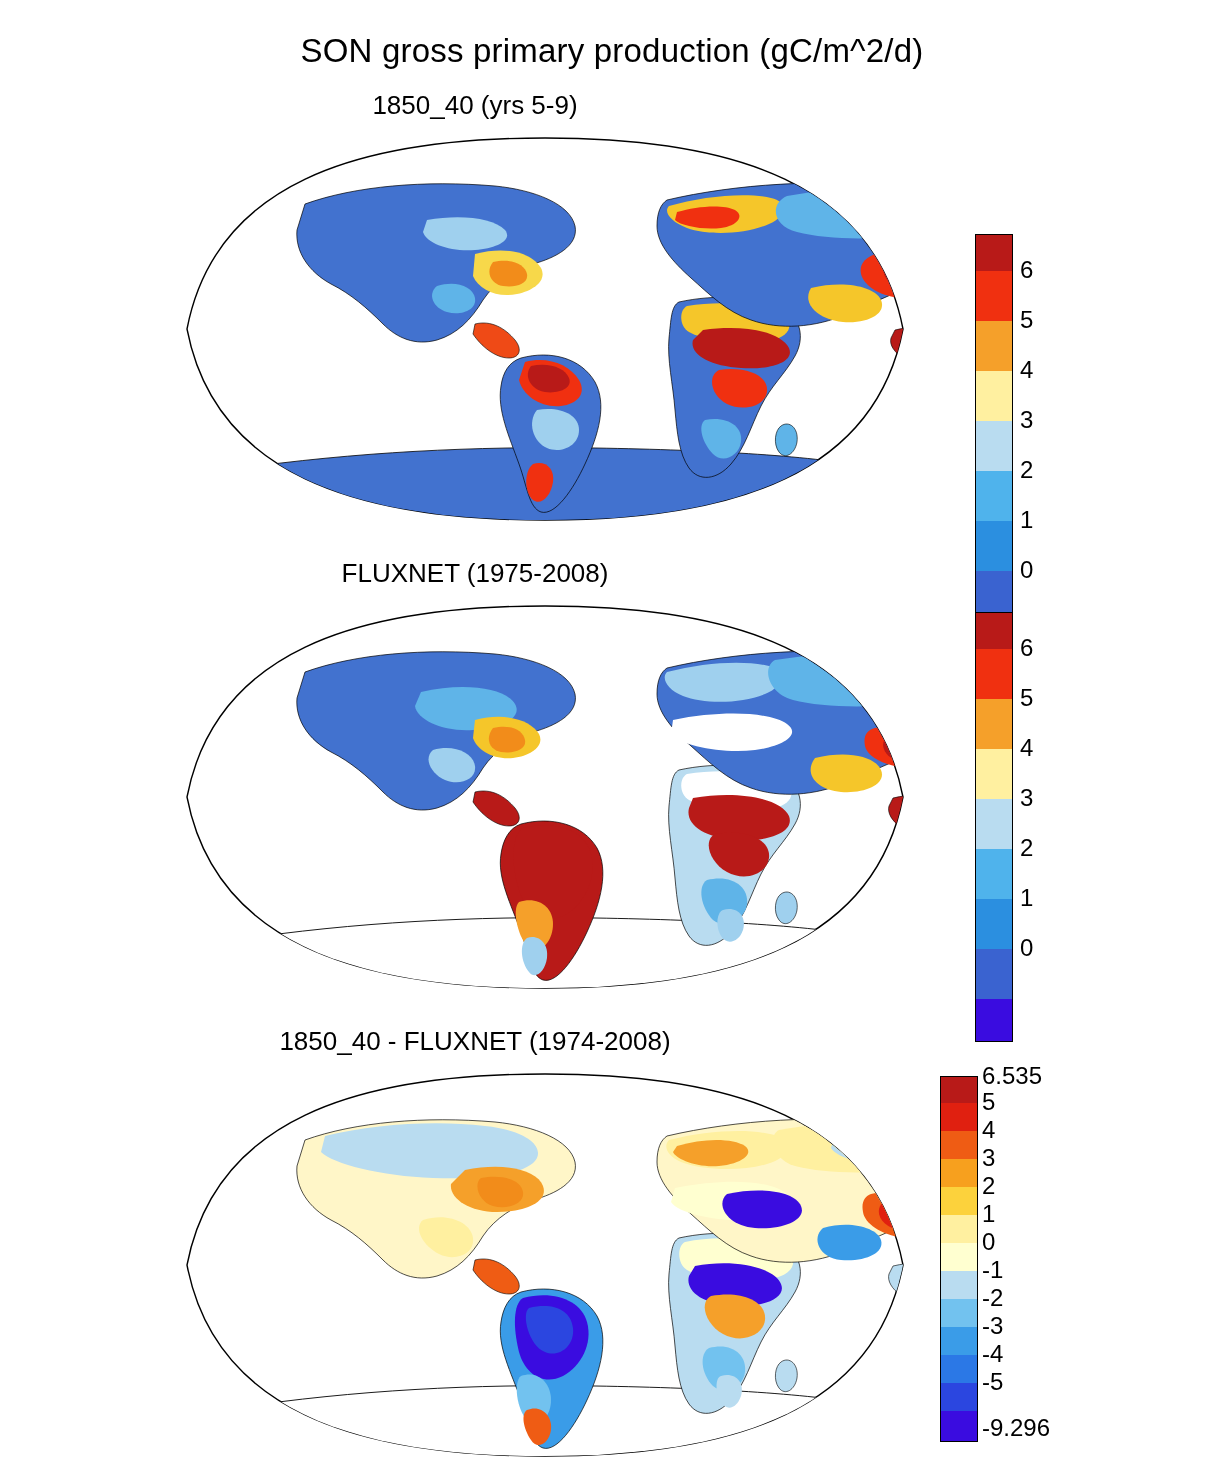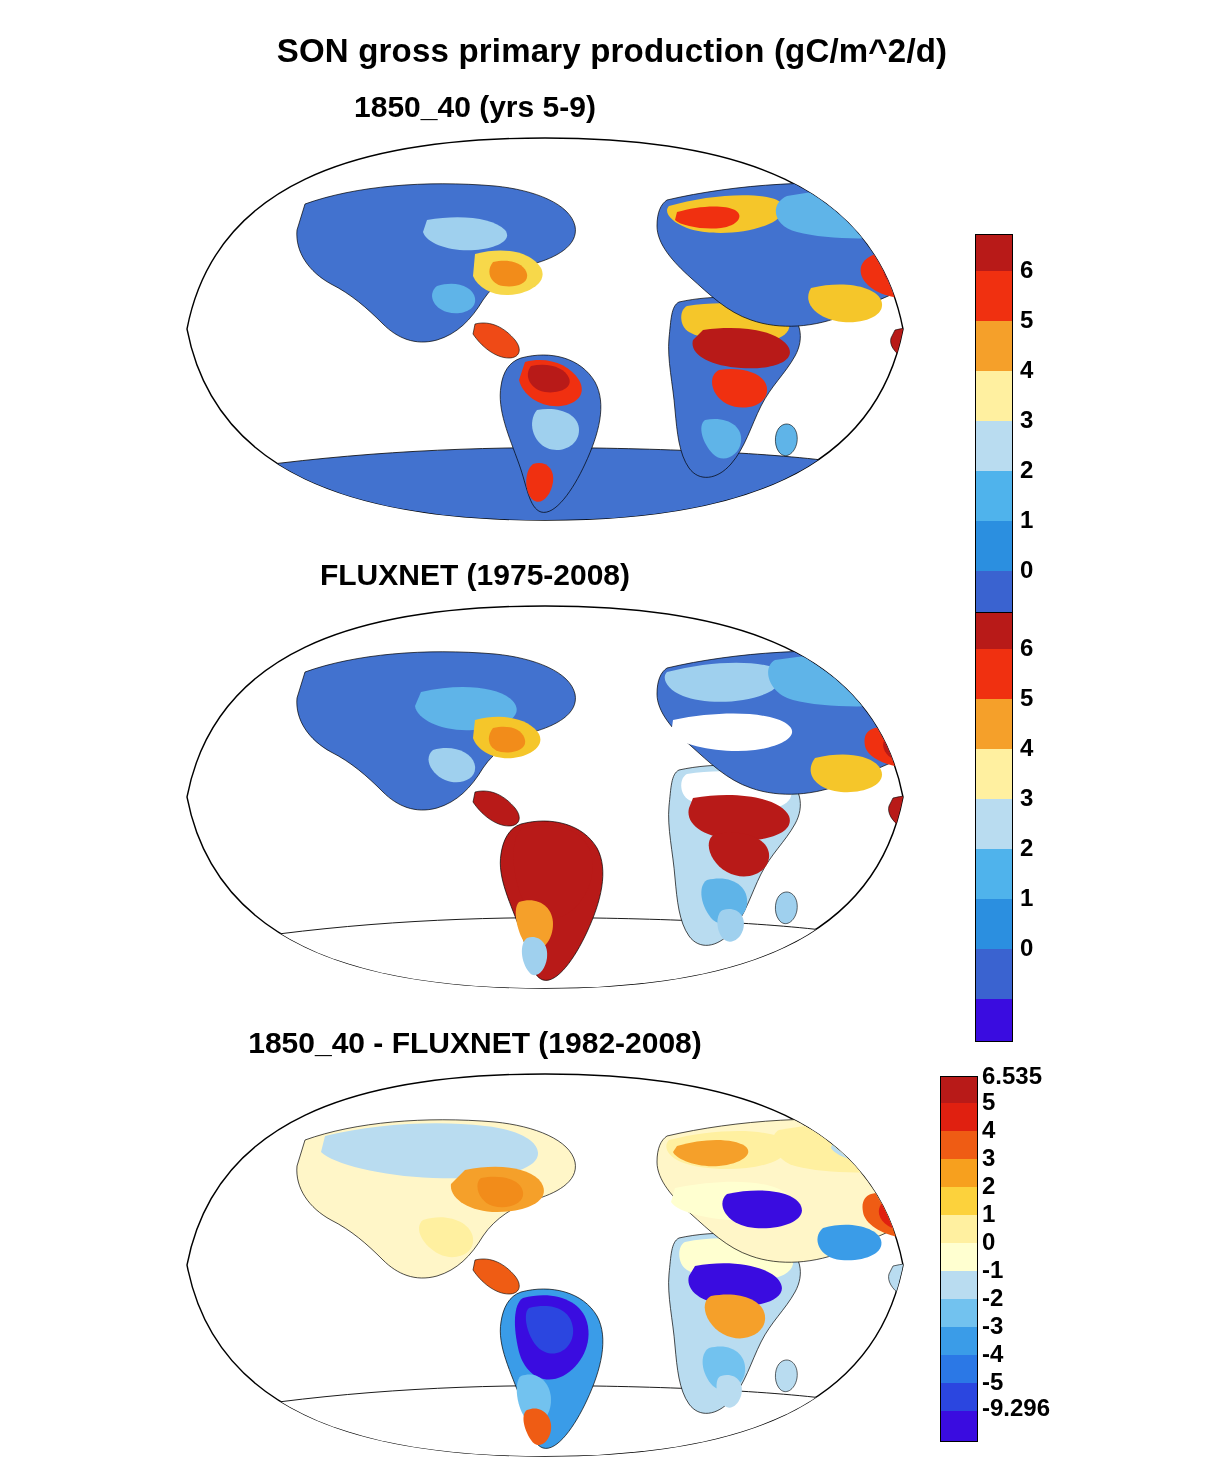--- a/index.html
+++ b/index.html
@@ -12,21 +12,20 @@
     height: 1470px;
     font-family: "Liberation Sans", sans-serif;
     color: #000000;
     position: relative;
     overflow: hidden;
   }
   .figure {
     position: relative;
     width: 1224px;
     height: 1466px;
-    font-weight: bold;
   }
   .fig-title {
     position: absolute;
     top: 32px;
     left: 0;
     width: 1224px;
     text-align: center;
     font-size: 33px;
     letter-spacing: 0.2px;
   }
@@ -34,21 +33,21 @@
     position: absolute;
     left: 0;
     width: 1224px;
   }
   .panel-title {
     position: absolute;
     top: 0;
     left: 0;
     width: 950px;
     text-align: center;
-    font-size: 30px;
+    font-size: 26px;
   }
   .map-wrap {
     position: absolute;
     left: 175px;
     top: 44px;
     width: 740px;
     height: 390px;
   }
   .map-svg {
     display: block;
@@ -237,21 +236,21 @@
       <div class="lab" style="top:86px;">5</div>
       <div class="lab" style="top:136px;">4</div>
       <div class="lab" style="top:186px;">3</div>
       <div class="lab" style="top:236px;">2</div>
       <div class="lab" style="top:286px;">1</div>
       <div class="lab" style="top:336px;">0</div>
     </div>
   </div>
 
   <div class="panel" style="top:1026px;">
-    <div class="panel-title">1850_40 - FLUXNET (1982-2008)</div>
+    <div class="panel-title">1850_40 - FLUXNET (1974-2008)</div>
 
     <div class="map-wrap">
       <svg class="map-svg" width="740" height="390" viewBox="0 0 740 390">
         <defs>
           <clipPath id="globeClip3">
             <path d="M370,4 C560,4 700,50 728,195 C700,340 560,386 370,386 C180,386 40,340 12,195 C40,50 180,4 370,4 Z"></path>
           </clipPath>
         </defs>
         <path d="M370,4 C560,4 700,50 728,195 C700,340 560,386 370,386 C180,386 40,340 12,195 C40,50 180,4 370,4 Z" fill="#ffffff" stroke="#000000" stroke-width="1.4"></path>
         <g clip-path="url(#globeClip3)">
@@ -323,17 +322,17 @@
       <div class="lab" style="top:54px;">4</div>
       <div class="lab" style="top:82px;">3</div>
       <div class="lab" style="top:110px;">2</div>
       <div class="lab" style="top:138px;">1</div>
       <div class="lab" style="top:166px;">0</div>
       <div class="lab" style="top:194px;">-1</div>
       <div class="lab" style="top:222px;">-2</div>
       <div class="lab" style="top:250px;">-3</div>
       <div class="lab" style="top:278px;">-4</div>
       <div class="lab" style="top:306px;">-5</div>
-      <div class="lab" style="top:332px;">-9.296</div>
+      <div class="lab" style="top:352px;">-9.296</div>
     </div>
   </div>
 
 </div>
 
 </body></html>

